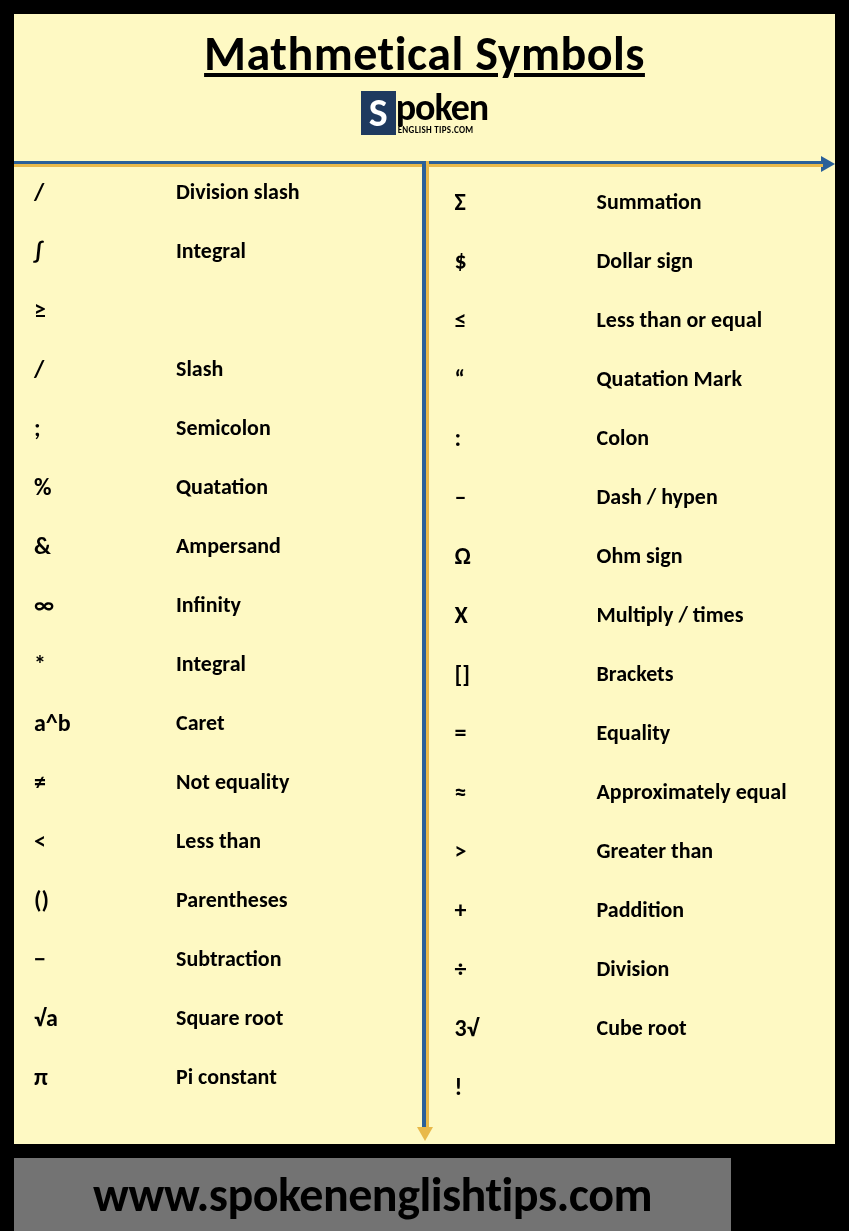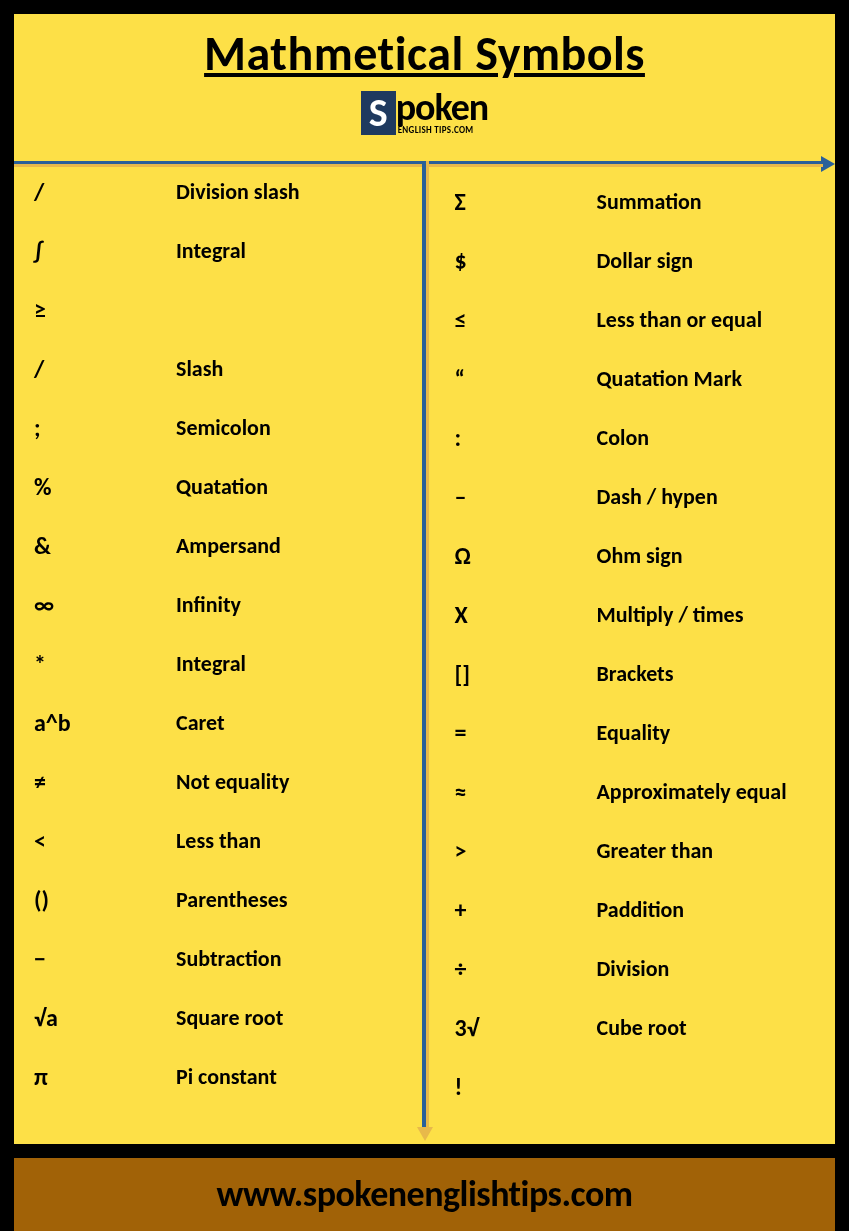--- a/index.html
+++ b/index.html
@@ -8,21 +8,21 @@
       box-sizing: border-box;
     }
     body {
       font-family: Calibri, Arial, sans-serif;
       background: #000;
       width: 849px;
       height: 1231px;
       position: relative;
     }
     .main-card {
-      background: #fde047;
+      background: #fef9c3;
       width: 821px;
       height: 1130px;
       margin: 14px;
       position: relative;
     }
     .title {
       text-align: center;
       font-size: 48px;
       font-weight: bold;
       text-decoration: underline;
@@ -158,26 +158,26 @@
     .sym {
       width: 115px;
       font-size: 24px;
       flex-shrink: 0;
     }
     .name {
       font-size: 22px;
       margin-left: 27px;
     }
     .footer {
-      background: #a16207;
-      color: #000;
-      font-size: 36px;
+      background: #737373;
+      color: #000;
+      font-size: 48px;
       font-weight: bold;
       text-align: center;
-      width: 821px;
+      width: 717px;
       height: 73px;
       line-height: 73px;
       margin: 0 14px;
       letter-spacing: -0.5px;
     }
   </style>
 </head>
 <body>
 
 <div class="main-card">

